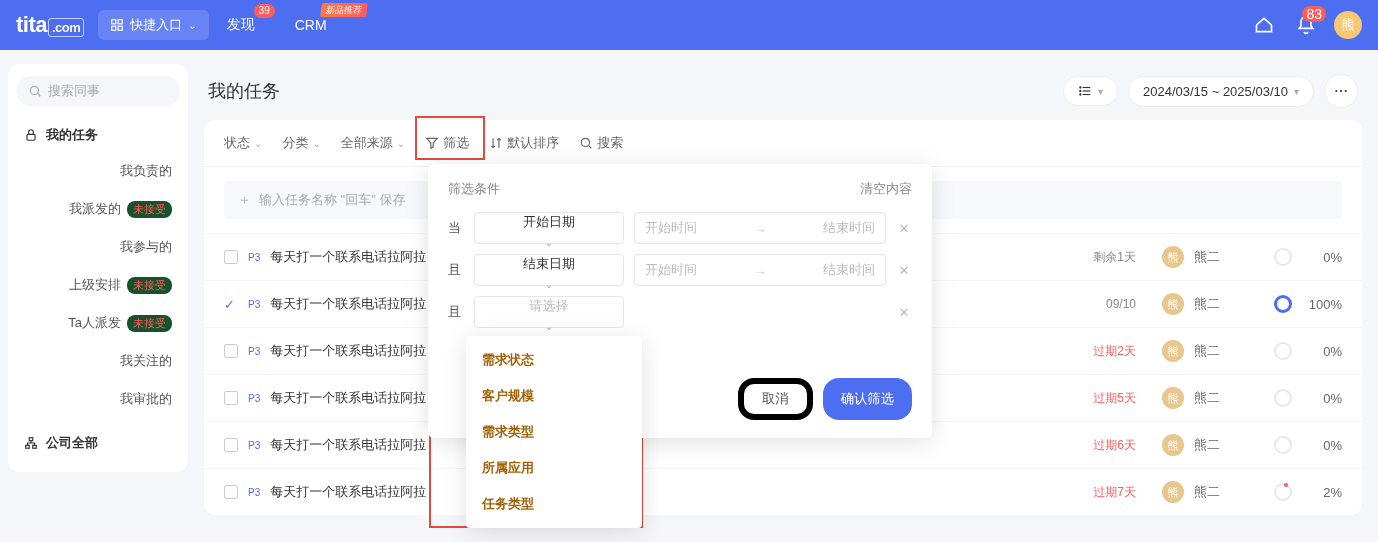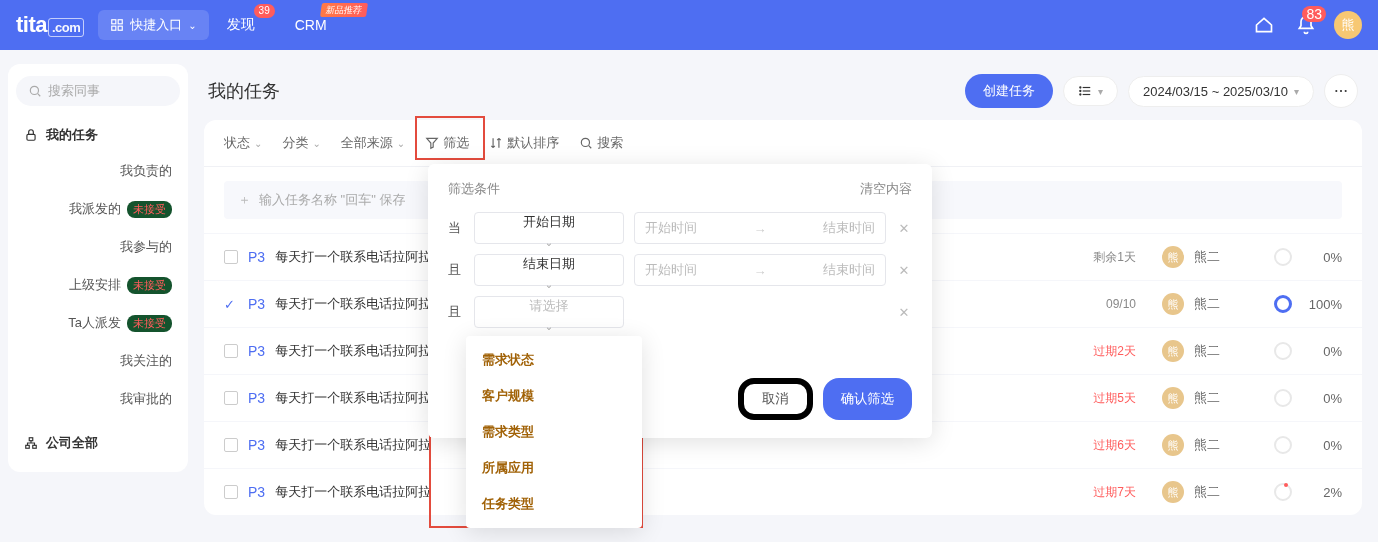--- a/index.html
+++ b/index.html
@@ -129,21 +129,21 @@
       display: flex; align-items: center; gap: 8px;
     }
 
     .task-row {
       display: flex; align-items: center; gap: 10px;
       padding: 12px 20px;
       border-top: 1px solid #f5f6fa;
     }
     .checkbox { width: 14px; height: 14px; border: 1px solid #ccc; border-radius: 2px; flex-shrink: 0; }
     .checkmark { width: 14px; height: 14px; color: #4e6ef2; flex-shrink: 0; display: flex; align-items: center; }
-    .priority { color: #4e6ef2; font-size: 14px; flex-shrink: 0; }
+    .priority { color: #4e6ef2; font-size: 10px; flex-shrink: 0; }
     .task-title { color: #333; flex: 0 0 auto; width: 200px; white-space: nowrap; overflow: hidden; text-overflow: ellipsis; }
     .task-tag { background: #fff3e0; color: #d48806; font-size: 11px; padding: 1px 6px; border-radius: 8px; flex-shrink: 0; }
     .row-spacer { flex: 1; }
     .status-text { width: 60px; text-align: right; font-size: 12px; }
     .status-ok { color: #888; }
     .status-overdue { color: #ff5c5c; }
     .row-avatar { width: 22px; height: 22px; border-radius: 50%; background: #e8c68c; color: #fff; font-size: 11px; display: flex; align-items:center; justify-content:center; }
     .user-name { color: #666; width: 40px; }
     .progress-ring { width: 18px; height: 18px; border: 2px solid #e8e8e8; border-radius: 50%; margin-left: 30px; position: relative; }
     .progress-ring.full { border-color: #4e6ef2; border-width: 3px; }
@@ -296,21 +296,20 @@
           <rect x="15" y="16" width="6" height="5"></rect>
           <path d="M12 8v4M12 12H6v4M12 12h6v4"></path>
         </svg>
       <span>公司全部</span>
     </div>
   </div>
 
   <div class="main">
     <div class="page-header">
       <div class="page-title">我的任务</div>
-      <button class="btn-primary">创建任务</button>
       <div class="pill-control">
         <svg width="14" height="14" viewBox="0 0 24 24" fill="none" stroke="currentColor" stroke-width="2">
             <line x1="8" y1="6" x2="21" y2="6"></line>
             <line x1="8" y1="12" x2="21" y2="12"></line>
             <line x1="8" y1="18" x2="21" y2="18"></line>
             <circle cx="4" cy="6" r="1"></circle>
             <circle cx="4" cy="12" r="1"></circle>
             <circle cx="4" cy="18" r="1"></circle>
           </svg>
         <span class="caret">▾</span>

